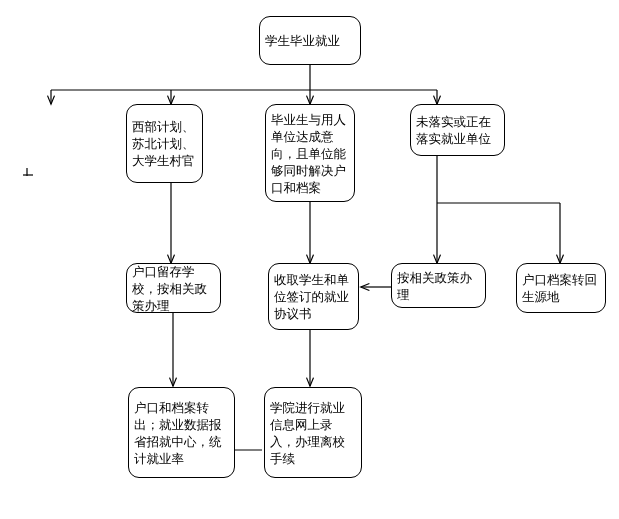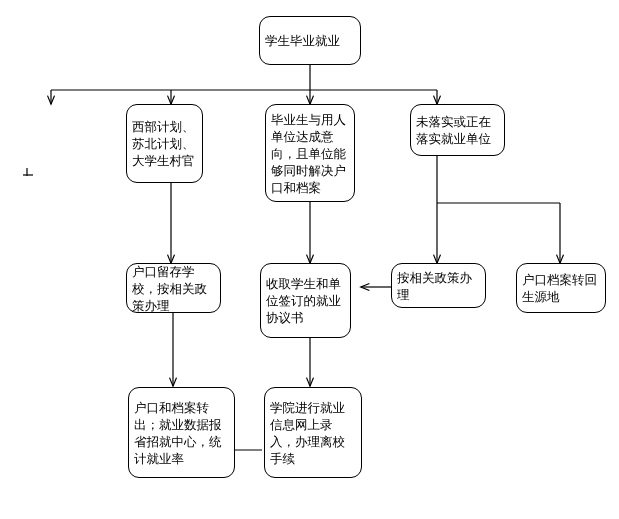--- a/index.html
+++ b/index.html
@@ -105,21 +105,21 @@
   </div>
 
   <div class="node" style="left:390px; top:104px; width:95px; height:52px;margin-left:20px;">
     <span>未落实或正在落实就业单位</span>
   </div>
 
   <div class="node" style="left:126px; top:263px; width:95px; height:50px;">
     <span>户口留存学校，按相关政策办理</span>
   </div>
 
-  <div class="node" style="left:260px; top:263px; width:91px; height:75px;">
+  <div class="node" style="left:268px; top:263px; width:91px; height:67px;">
     <span>收取学生和单位签订的就业协议书</span>
   </div>
 
   <div class="node" style="left:391px; top:263px; width:95px; height:45px;">
     <span>按相关政策办理</span>
   </div>
 
   <div class="node" style="left:516px; top:263px; width:90px; height:50px;">
     <span>户口档案转回生源地</span>
   </div>

